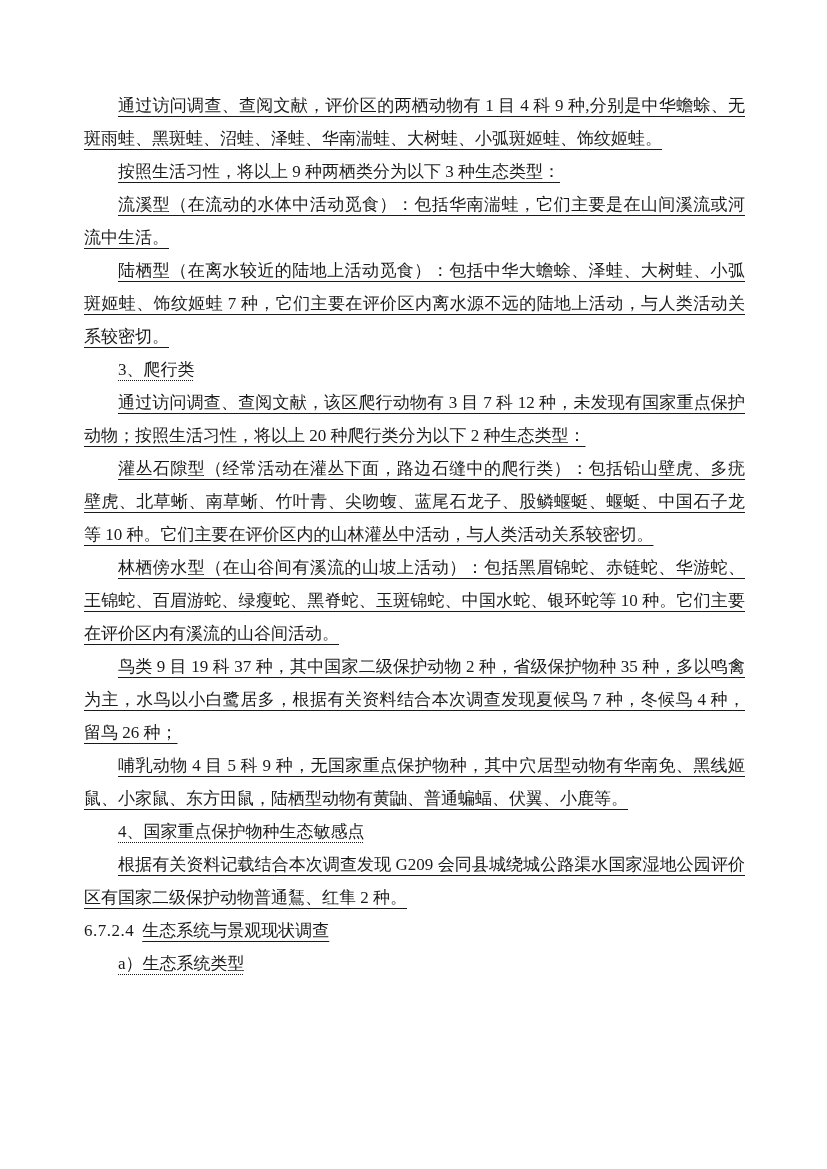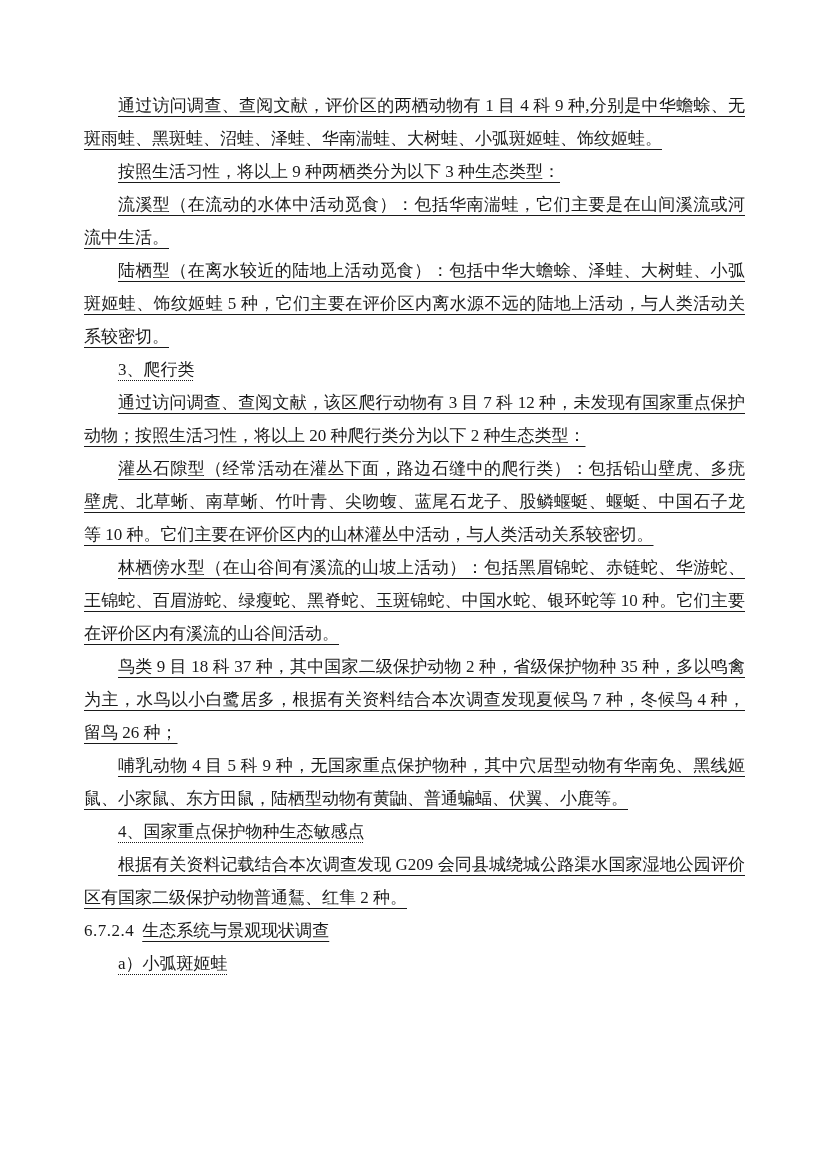--- a/index.html
+++ b/index.html
@@ -66,28 +66,28 @@
   }
 </style>
 </head>
 <body>
 
 <div class="page">
   <div class="content" id="content">
       <p class="para">通过访问调查、查阅文献，评价区的两栖动物有 1 目 4 科 9 种,分别是中华蟾蜍、无斑雨蛙、黑斑蛙、沼蛙、泽蛙、华南湍蛙、大树蛙、小弧斑姬蛙、饰纹姬蛙。</p>
       <p class="para">按照生活习性，将以上 9 种两栖类分为以下 3 种生态类型：</p>
       <p class="para">流溪型（在流动的水体中活动觅食）：包括华南湍蛙，它们主要是在山间溪流或河流中生活。</p>
-      <p class="para">陆栖型（在离水较近的陆地上活动觅食）：包括中华大蟾蜍、泽蛙、大树蛙、小弧斑姬蛙、饰纹姬蛙 5 种，它们主要在评价区内离水源不远的陆地上活动，与人类活动关系较密切。</p>
+      <p class="para">陆栖型（在离水较近的陆地上活动觅食）：包括中华大蟾蜍、泽蛙、大树蛙、小弧斑姬蛙、饰纹姬蛙 7 种，它们主要在评价区内离水源不远的陆地上活动，与人类活动关系较密切。</p>
       <p class="para dotted">3、爬行类</p>
       <p class="para">通过访问调查、查阅文献，该区爬行动物有 3 目 7 科 12 种，未发现有国家重点保护动物；按照生活习性，将以上 20 种爬行类分为以下 2 种生态类型：</p>
       <p class="para">灌丛石隙型（经常活动在灌丛下面，路边石缝中的爬行类）：包括铅山壁虎、多疣壁虎、北草蜥、南草蜥、竹叶青、尖吻蝮、蓝尾石龙子、股鳞蝘蜓、蝘蜓、中国石子龙等 10 种。它们主要在评价区内的山林灌丛中活动，与人类活动关系较密切。</p>
       <p class="para">林栖傍水型（在山谷间有溪流的山坡上活动）：包括黑眉锦蛇、赤链蛇、华游蛇、王锦蛇、百眉游蛇、绿瘦蛇、黑脊蛇、玉斑锦蛇、中国水蛇、银环蛇等 10 种。它们主要在评价区内有溪流的山谷间活动。</p>
-      <p class="para">鸟类 9 目 18 科 37 种，其中国家二级保护动物 2 种，省级保护物种 35 种，多以鸣禽为主，水鸟以小白鹭居多，根据有关资料结合本次调查发现夏候鸟 7 种，冬候鸟 4 种，留鸟 26 种；</p>
+      <p class="para">鸟类 9 目 19 科 37 种，其中国家二级保护动物 2 种，省级保护物种 35 种，多以鸣禽为主，水鸟以小白鹭居多，根据有关资料结合本次调查发现夏候鸟 7 种，冬候鸟 4 种，留鸟 26 种；</p>
       <p class="para">哺乳动物 4 目 5 科 9 种，无国家重点保护物种，其中穴居型动物有华南免、黑线姬鼠、小家鼠、东方田鼠，陆栖型动物有黄鼬、普通蝙蝠、伏翼、小鹿等。</p>
       <p class="para dotted">4、国家重点保护物种生态敏感点</p>
       <p class="para">根据有关资料记载结合本次调查发现 G209 会同县城绕城公路渠水国家湿地公园评价区有国家二级保护动物普通鵟、红隼 2 种。</p>
       <div class="section-line"><span class="sec-num">6.7.2.4</span><span class="sec-title">生态系统与景观现状调查</span></div>
-      <p class="para dotted">a）小弧斑姬蛙</p>
+      <p class="para dotted">a）生态系统类型</p>
     </div>
   <div class="footer">
     <span>97</span>
   </div>
 </div>
 
 </body></html>

